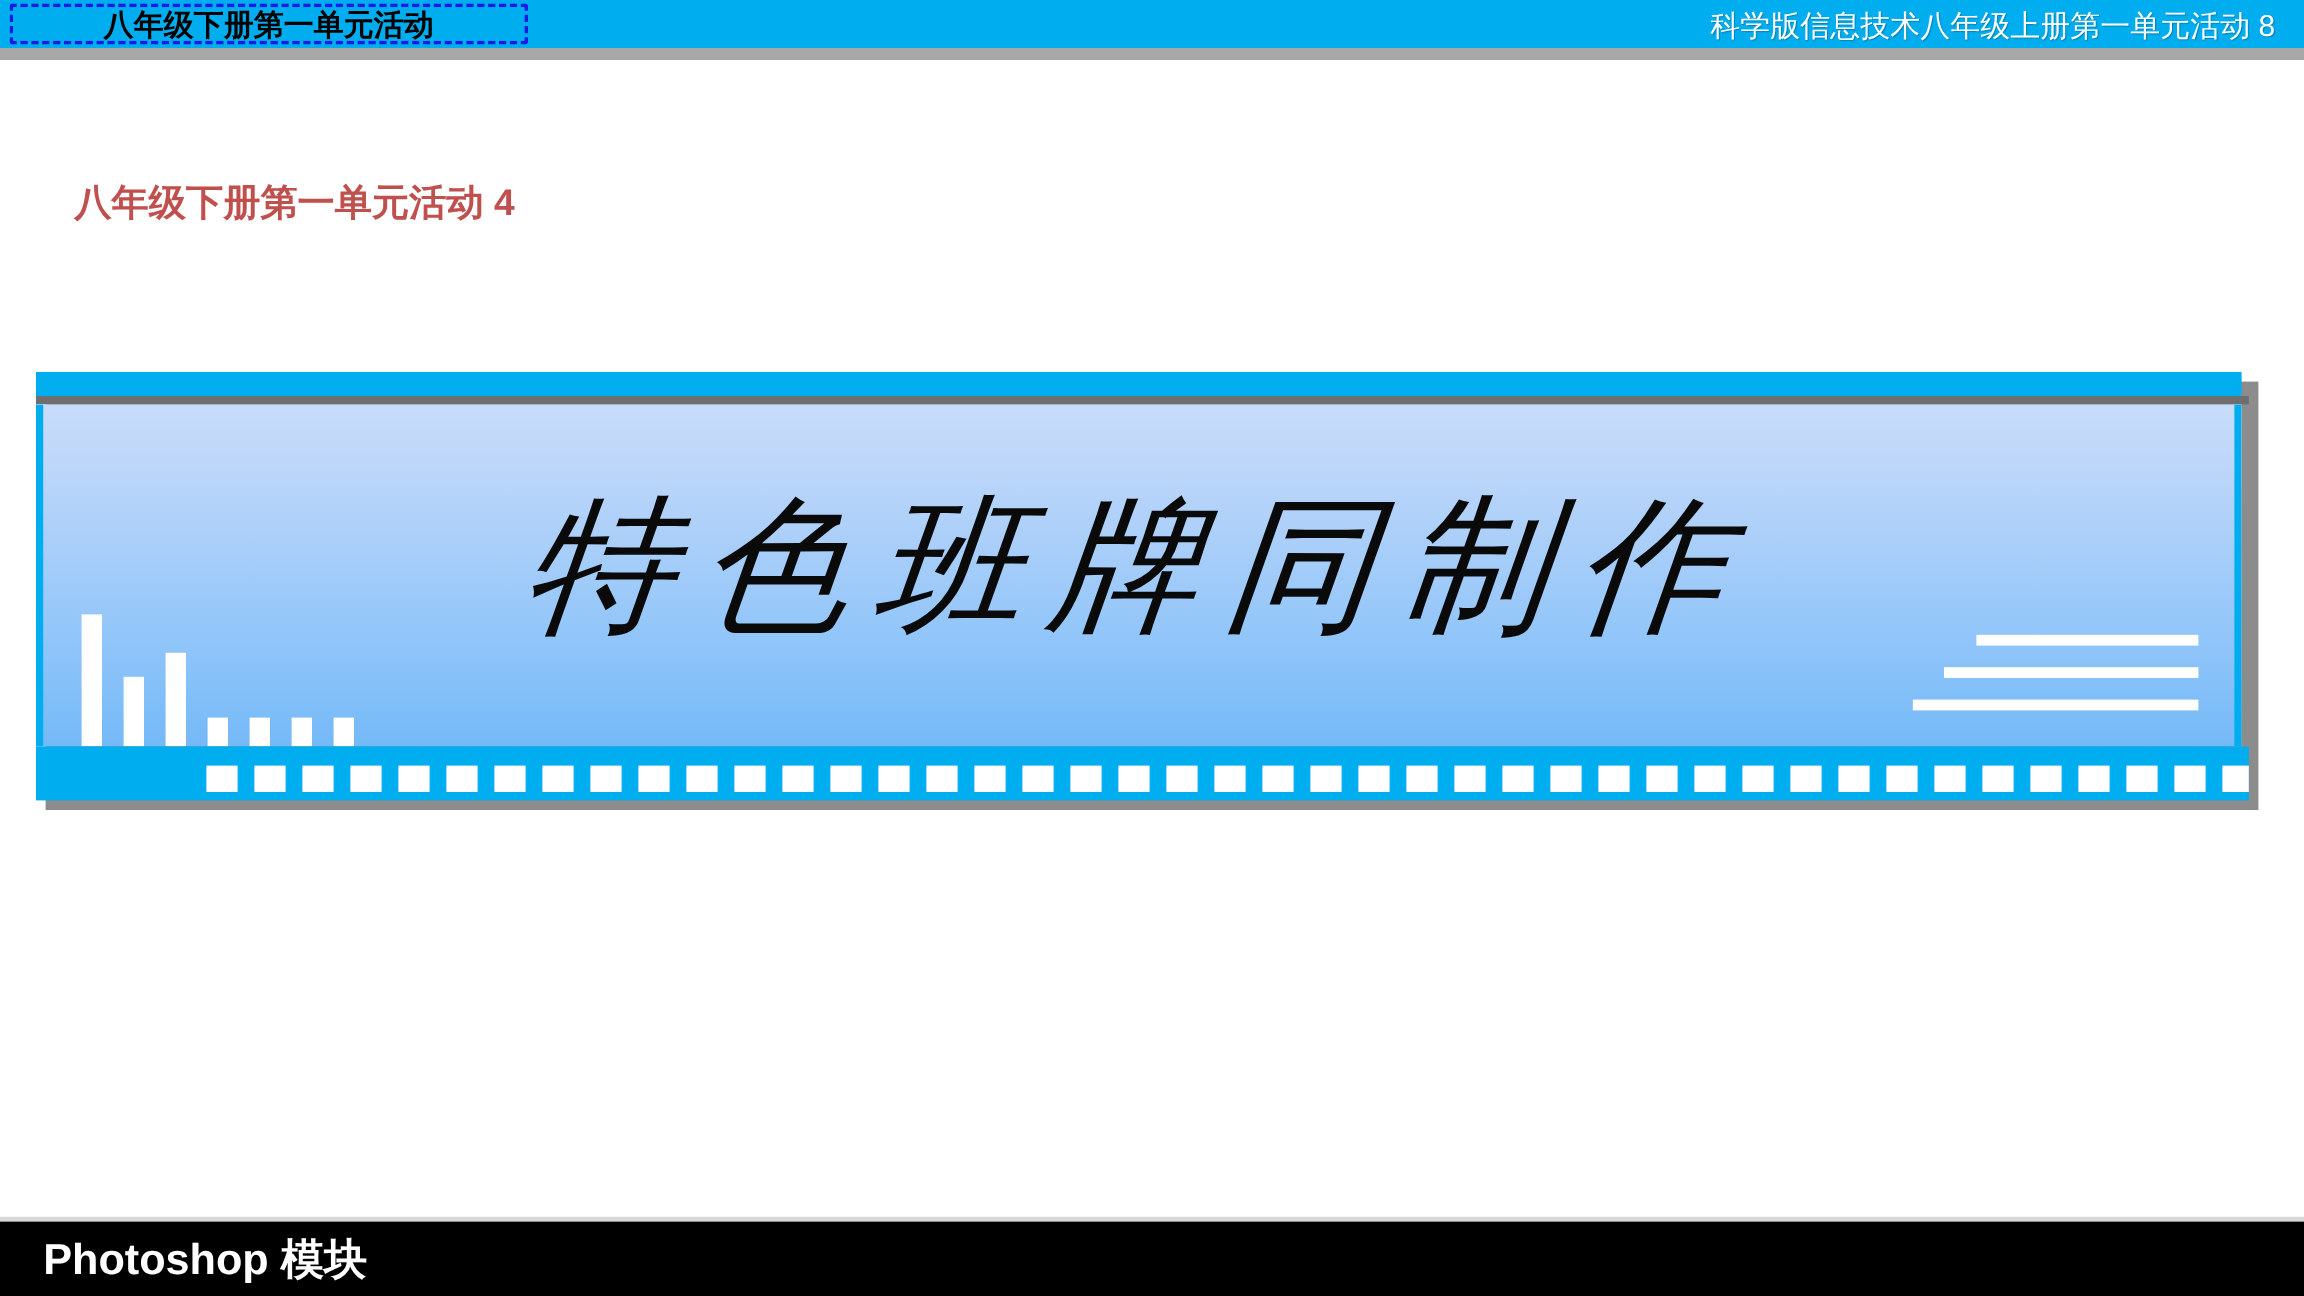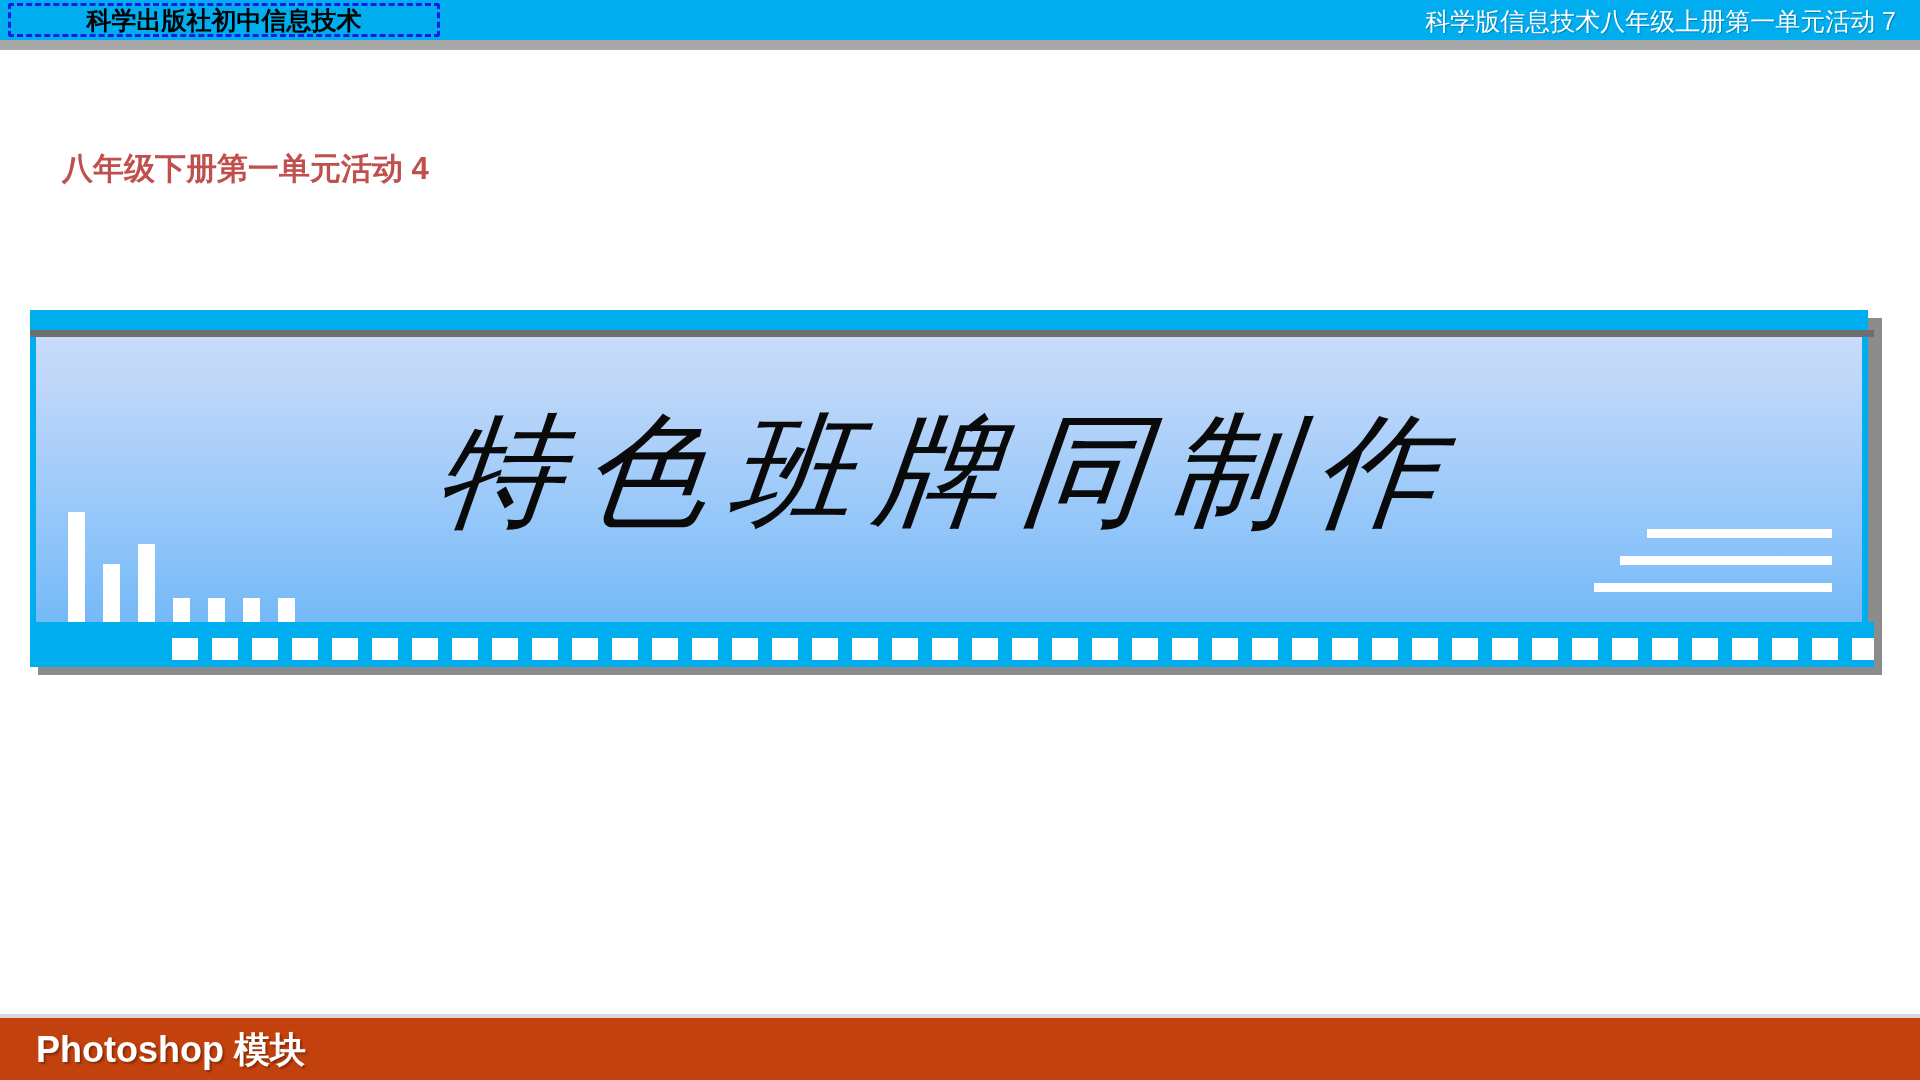--- a/index.html
+++ b/index.html
@@ -214,44 +214,44 @@
     width: 1920px;
     height: 4px;
     background: #d8d8d8;
   }
   .footer-band {
     position: absolute;
     left: 0;
     bottom: 0;
     width: 1920px;
     height: 62px;
-    background: #c2410c;
+    background: #000000;
   }
   .footer-text {
     position: absolute;
     left: 36px;
     top: 8px;
     font-size: 36px;
     font-weight: bold;
     color: #ffffff;
     white-space: nowrap;
     text-shadow: 2px 2px 2px rgba(0,0,0,0.30);
   }
 </style>
 </head>
 <body>
 
 <div class="header-band"></div>
 <div class="header-shadow"></div>
 
 <div class="header-dashed-box">
-  <span class="header-left-text">科学出版社初中信息技术</span>
+  <span class="header-left-text">八年级下册第一单元活动</span>
 </div>
 
-<div class="header-right-text">科学版信息技术八年级上册第一单元活动 7</div>
+<div class="header-right-text">科学版信息技术八年级上册第一单元活动 8</div>
 
 <div class="section-title">八年级下册第一单元活动 4</div>
 
 <div class="banner-wrap">
 
   <div class="banner-shadow"></div>
 
   <div class="banner-topbar"></div>
   <div class="banner-topline"></div>
 

